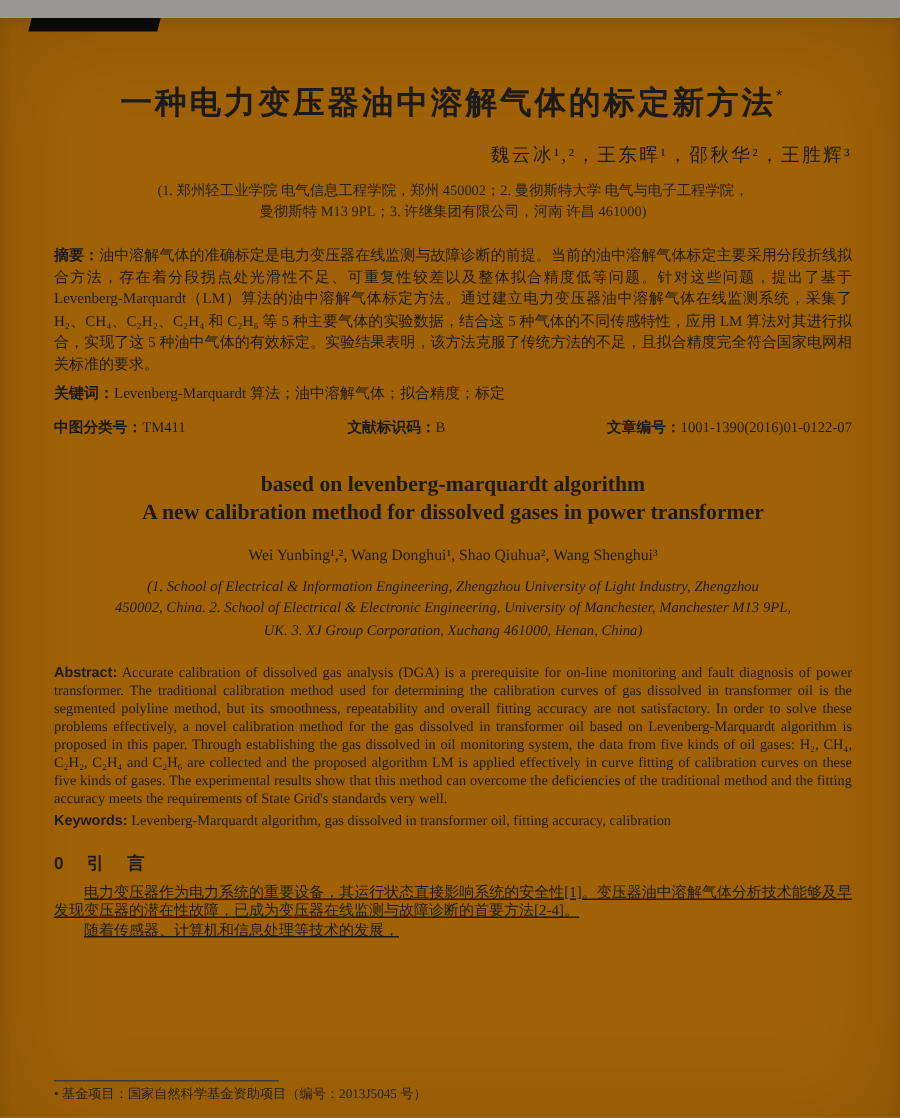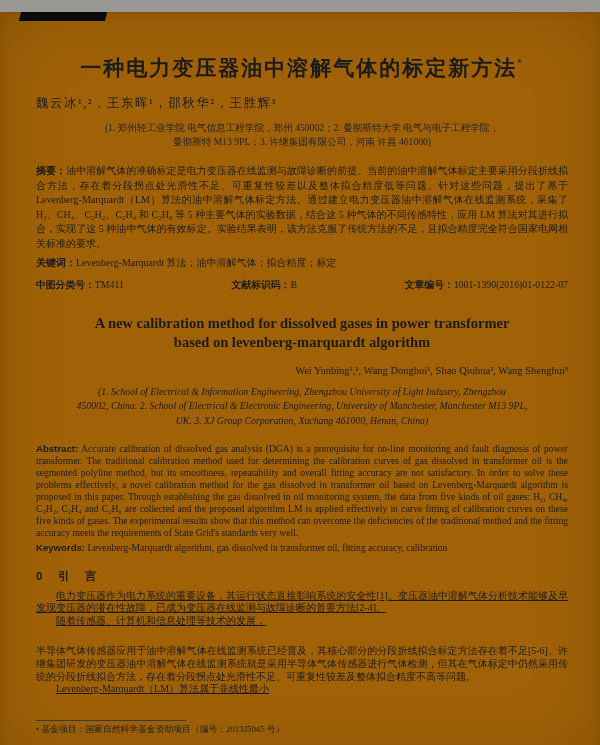--- a/index.html
+++ b/index.html
@@ -16,35 +16,35 @@
     background:#0b0b0b; transform:skewX(-14deg);
   }
   .content { padding:30px 32px 0 36px; }
 
   .title-cn {
     text-align:center; font-family:"Liberation Sans", sans-serif;
     font-size:21px; font-weight:700; letter-spacing:2px; margin-top:12px;
   }
   .title-cn sup { font-size:11px; font-weight:400; }
 
-  .authors-cn { text-align:left; font-size:12.5px; letter-spacing:1.5px; margin-top:13px; }
+  .authors-cn { text-align:right; font-size:12.5px; letter-spacing:1.5px; margin-top:13px; }
 
   .affil-cn { text-align:center; font-size:9.6px; line-height:14px; margin-top:9px; color:#222; }
 
   .abstract-cn { margin-top:15px; font-size:10px; line-height:14.6px; text-align:justify; }
   .lbl { font-weight:700; font-family:"Liberation Sans", sans-serif; }
 
   .keywords-cn { margin-top:4px; font-size:10px; line-height:14px; text-align:justify; }
 
   .meta-row { display:flex; justify-content:space-between; margin-top:9px; font-size:9.8px;gap:16px; }
   .meta-item .mlbl { font-weight:700; font-family:"Liberation Sans", sans-serif; }
 
   .title-en { text-align:center; font-weight:700; font-size:14.5px; line-height:19px; margin-top:22px; }
 
-  .authors-en { text-align:right; font-size:10.5px; margin-top:13px; }
+  .authors-en { text-align:center; font-size:10.5px; margin-top:13px; }
 
   .affil-en { text-align:center; font-style:italic; font-size:9.8px; line-height:14.5px; margin-top:9px; }
 
   .abstract-en { margin-top:15px; font-size:9.6px; line-height:12px; text-align:justify; }
   .keywords-en { margin-top:3px; font-size:9.6px; line-height:12px; text-align:justify; }
 
   .columns { display:flex; gap:18px; margin-top:14px;flex-direction:column; }
   .col { flex:1; font-size:10px; line-height:12.6px; text-align:justify; }
   .sec-heading {
     font-family:"Liberation Sans", sans-serif; font-size:11.5px;
@@ -80,46 +80,42 @@
 
     <p class="keywords-cn"><span class="lbl">关键词：</span><span>Levenberg-Marquardt 算法；油中溶解气体；拟合精度；标定</span></p>
 
     <div class="meta-row">
       <span class="meta-item"><span class="mlbl">中图分类号：</span><span>TM411</span></span>
       <span class="meta-item"><span class="mlbl">文献标识码：</span><span>B</span></span>
       <span class="meta-item"><span class="mlbl">文章编号：</span><span>1001-1390(2016)01-0122-07</span></span>
     </div>
 
     <h2 class="title-en">
+      <div>based on levenberg-marquardt algorithm</div>
       <div>A new calibration method for dissolved gases in power transformer</div>
-      <div>based on levenberg-marquardt algorithm</div>
     </h2>
 
     <div class="authors-en">Wei Yunbing¹,², Wang Donghui¹, Shao Qiuhua², Wang Shenghui³</div>
 
     <div class="affil-en">
       <div>(1. School of Electrical &amp; Information Engineering, Zhengzhou University of Light Industry, Zhengzhou</div>
       <div>450002, China. 2. School of Electrical &amp; Electronic Engineering, University of Manchester, Manchester M13 9PL,</div>
       <div>UK. 3. XJ Group Corporation, Xuchang 461000, Henan, China)</div>
     </div>
 
     <p class="abstract-en"><span class="lbl">Abstract:</span> <span>Accurate calibration of dissolved gas analysis (DGA) is a prerequisite for on-line monitoring and fault diagnosis of power transformer. The traditional calibration method used for determining the calibration curves of gas dissolved in transformer oil is the segmented polyline method, but its smoothness, repeatability and overall fitting accuracy are not satisfactory. In order to solve these problems effectively, a novel calibration method for the gas dissolved in transformer oil based on Levenberg-Marquardt algorithm is proposed in this paper. Through establishing the gas dissolved in oil monitoring system, the data from five kinds of oil gases: H₂, CH₄, C₂H₂, C₂H₄ and C₂H₆ are collected and the proposed algorithm LM is applied effectively in curve fitting of calibration curves on these five kinds of gases. The experimental results show that this method can overcome the deficiencies of the traditional method and the fitting accuracy meets the requirements of State Grid's standards very well.</span></p>
 
     <p class="keywords-en"><span class="lbl">Keywords:</span> <span>Levenberg-Marquardt algorithm, gas dissolved in transformer oil, fitting accuracy, calibration</span></p>
 
     <div class="columns">
       <div class="col">
         <h3 class="sec-heading">0　引　言</h3>
         <p class="ind">电力变压器作为电力系统的重要设备，其运行状态直接影响系统的安全性[1]。变压器油中溶解气体分析技术能够及早发现变压器的潜在性故障，已成为变压器在线监测与故障诊断的首要方法[2-4]。</p>
         <p class="ind">随着传感器、计算机和信息处理等技术的发展，</p>
       </div>
-      <div class="col">
-        <p>半导体气体传感器应用于油中溶解气体在线监测系统已经普及，其核心部分的分段折线拟合标定方法存在着不足[5-6]。许继集团研发的变压器油中溶解气体在线监测系统就是采用半导体气体传感器进行气体检测，但其在气体标定中仍然采用传统的分段折线拟合方法，存在着分段拐点处光滑性不足、可重复性较差及整体拟合精度不高等问题。</p>
-        <p class="ind">Levenberg-Marquardt（LM）算法属于非线性最小</p>
-      </div>
     </div>
 
   </div>
 
   <div class="footnote">
     <div class="fn-rule"></div>
     <p><span>•</span> <span>基金项目：国家自然科学基金资助项目（编号：2013J5045 号）</span></p>
   </div>
 </div>
 

